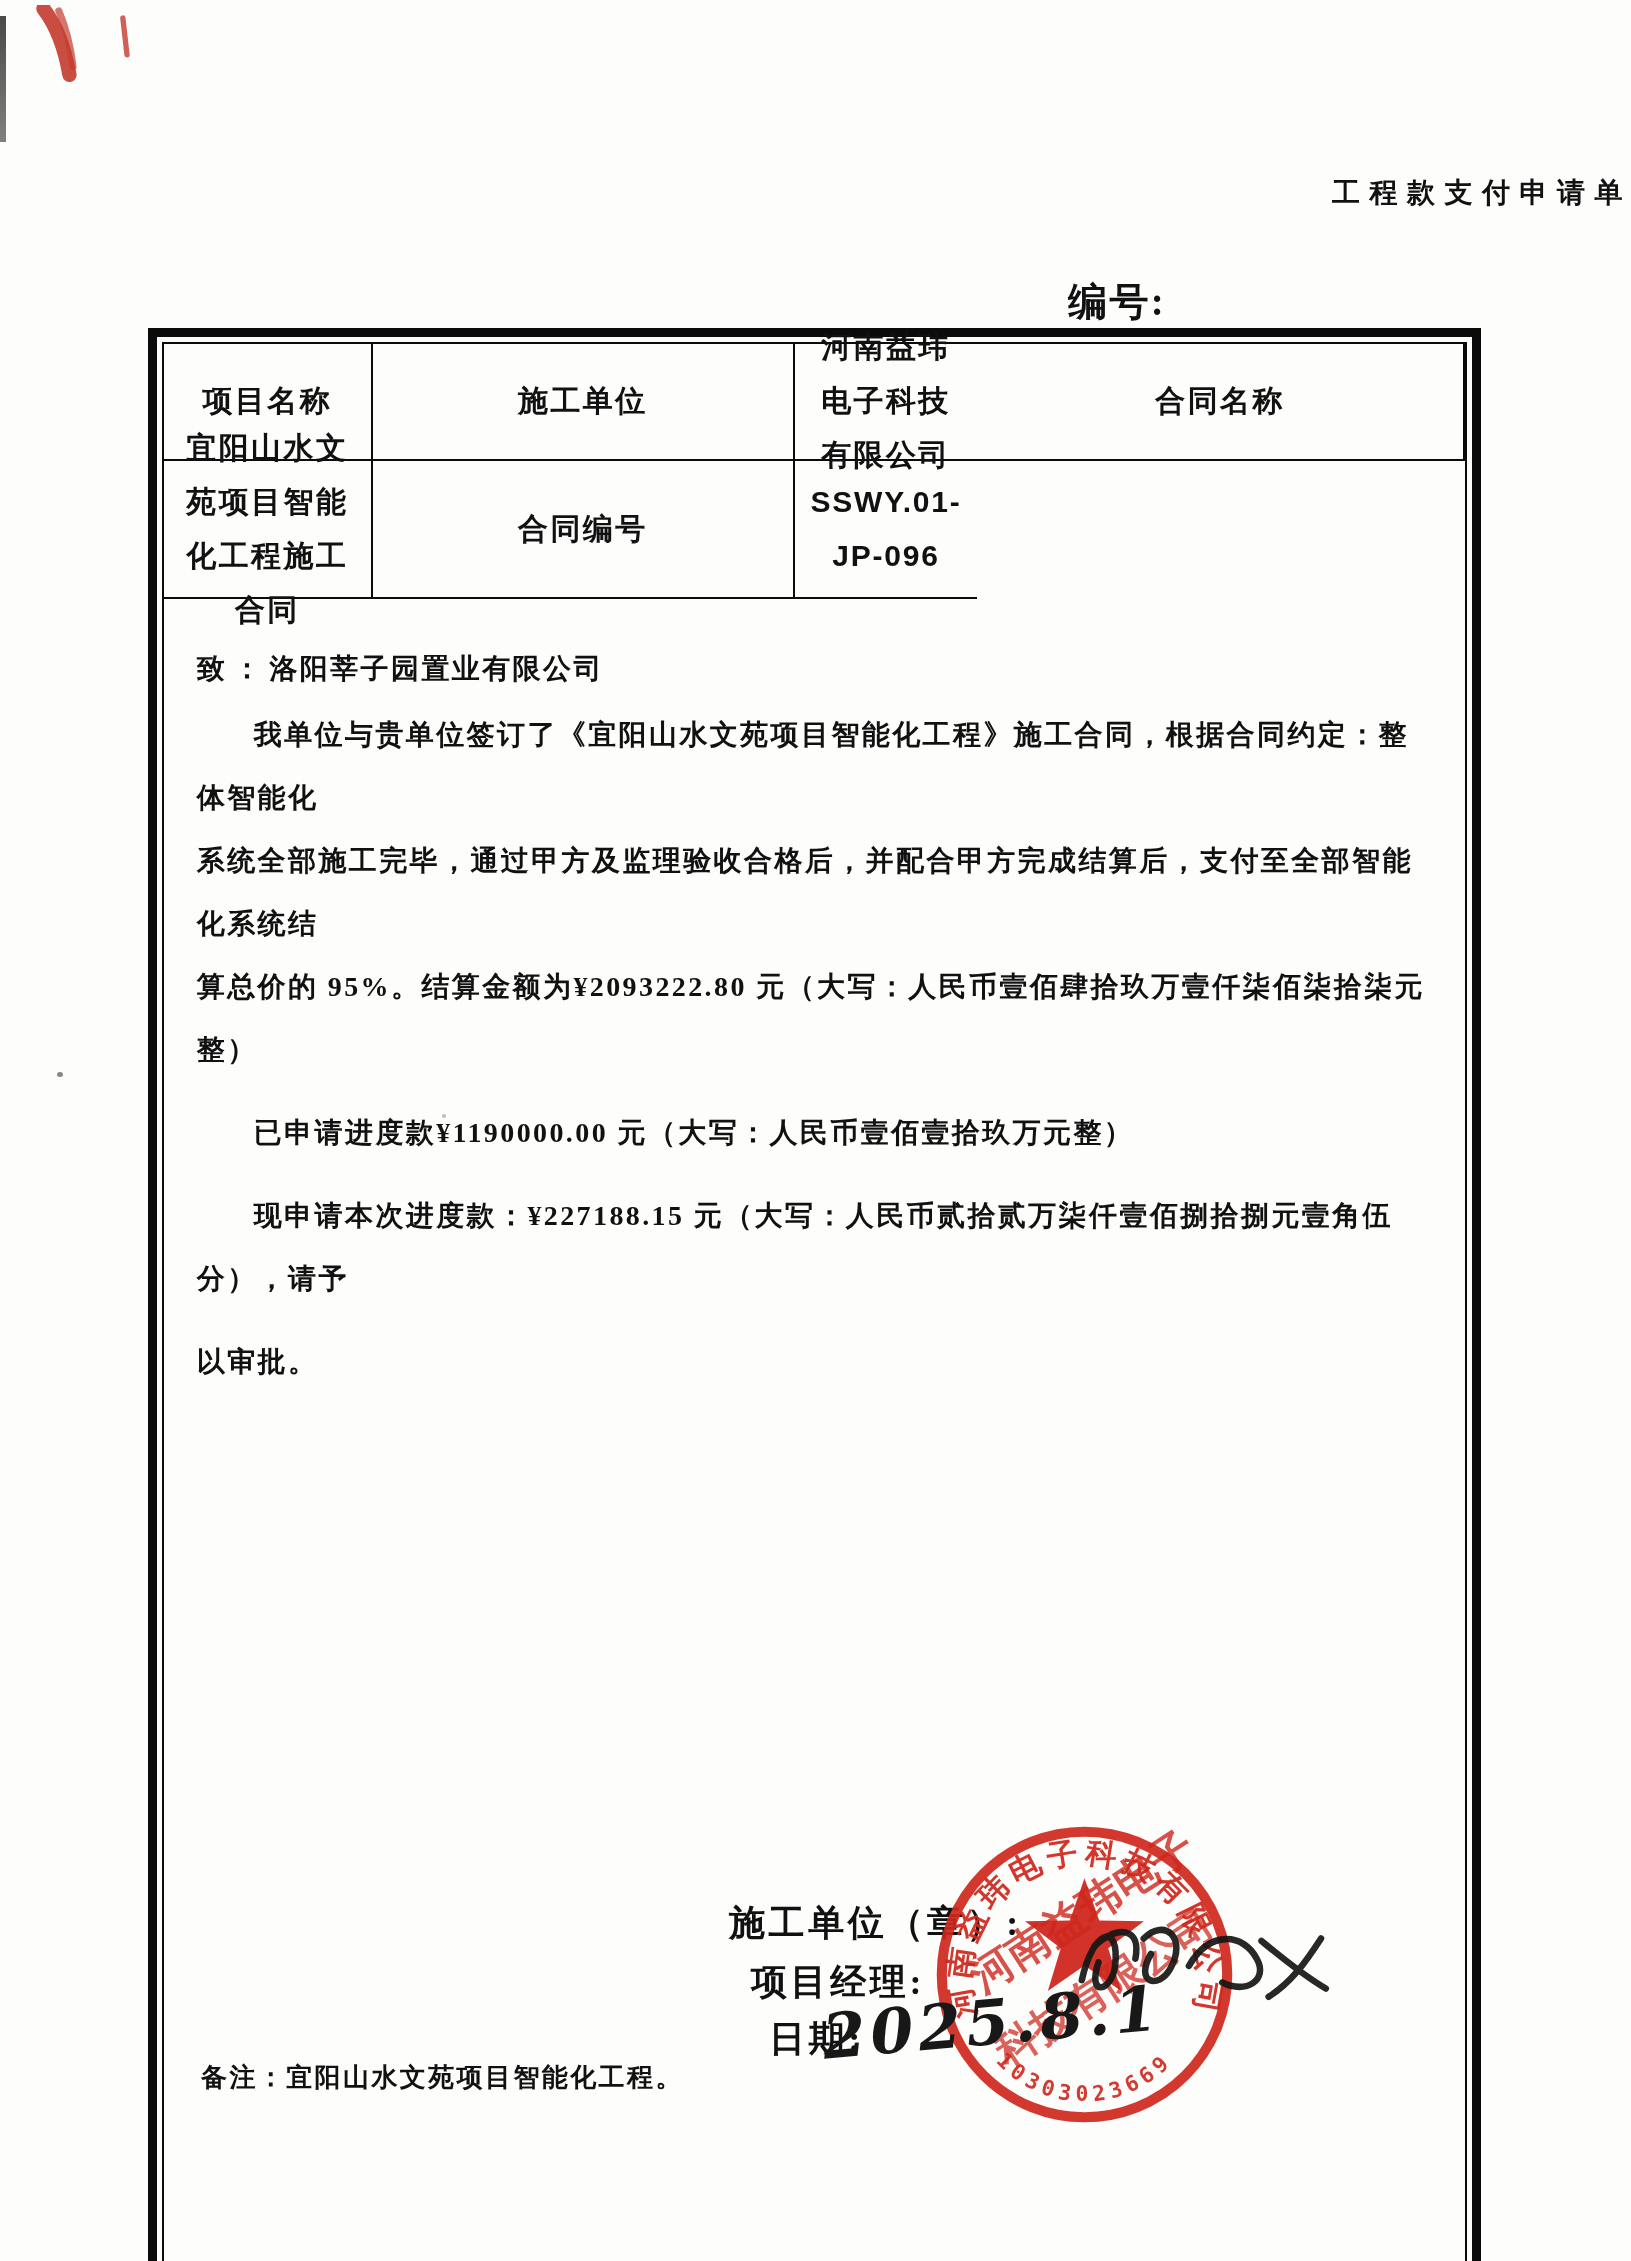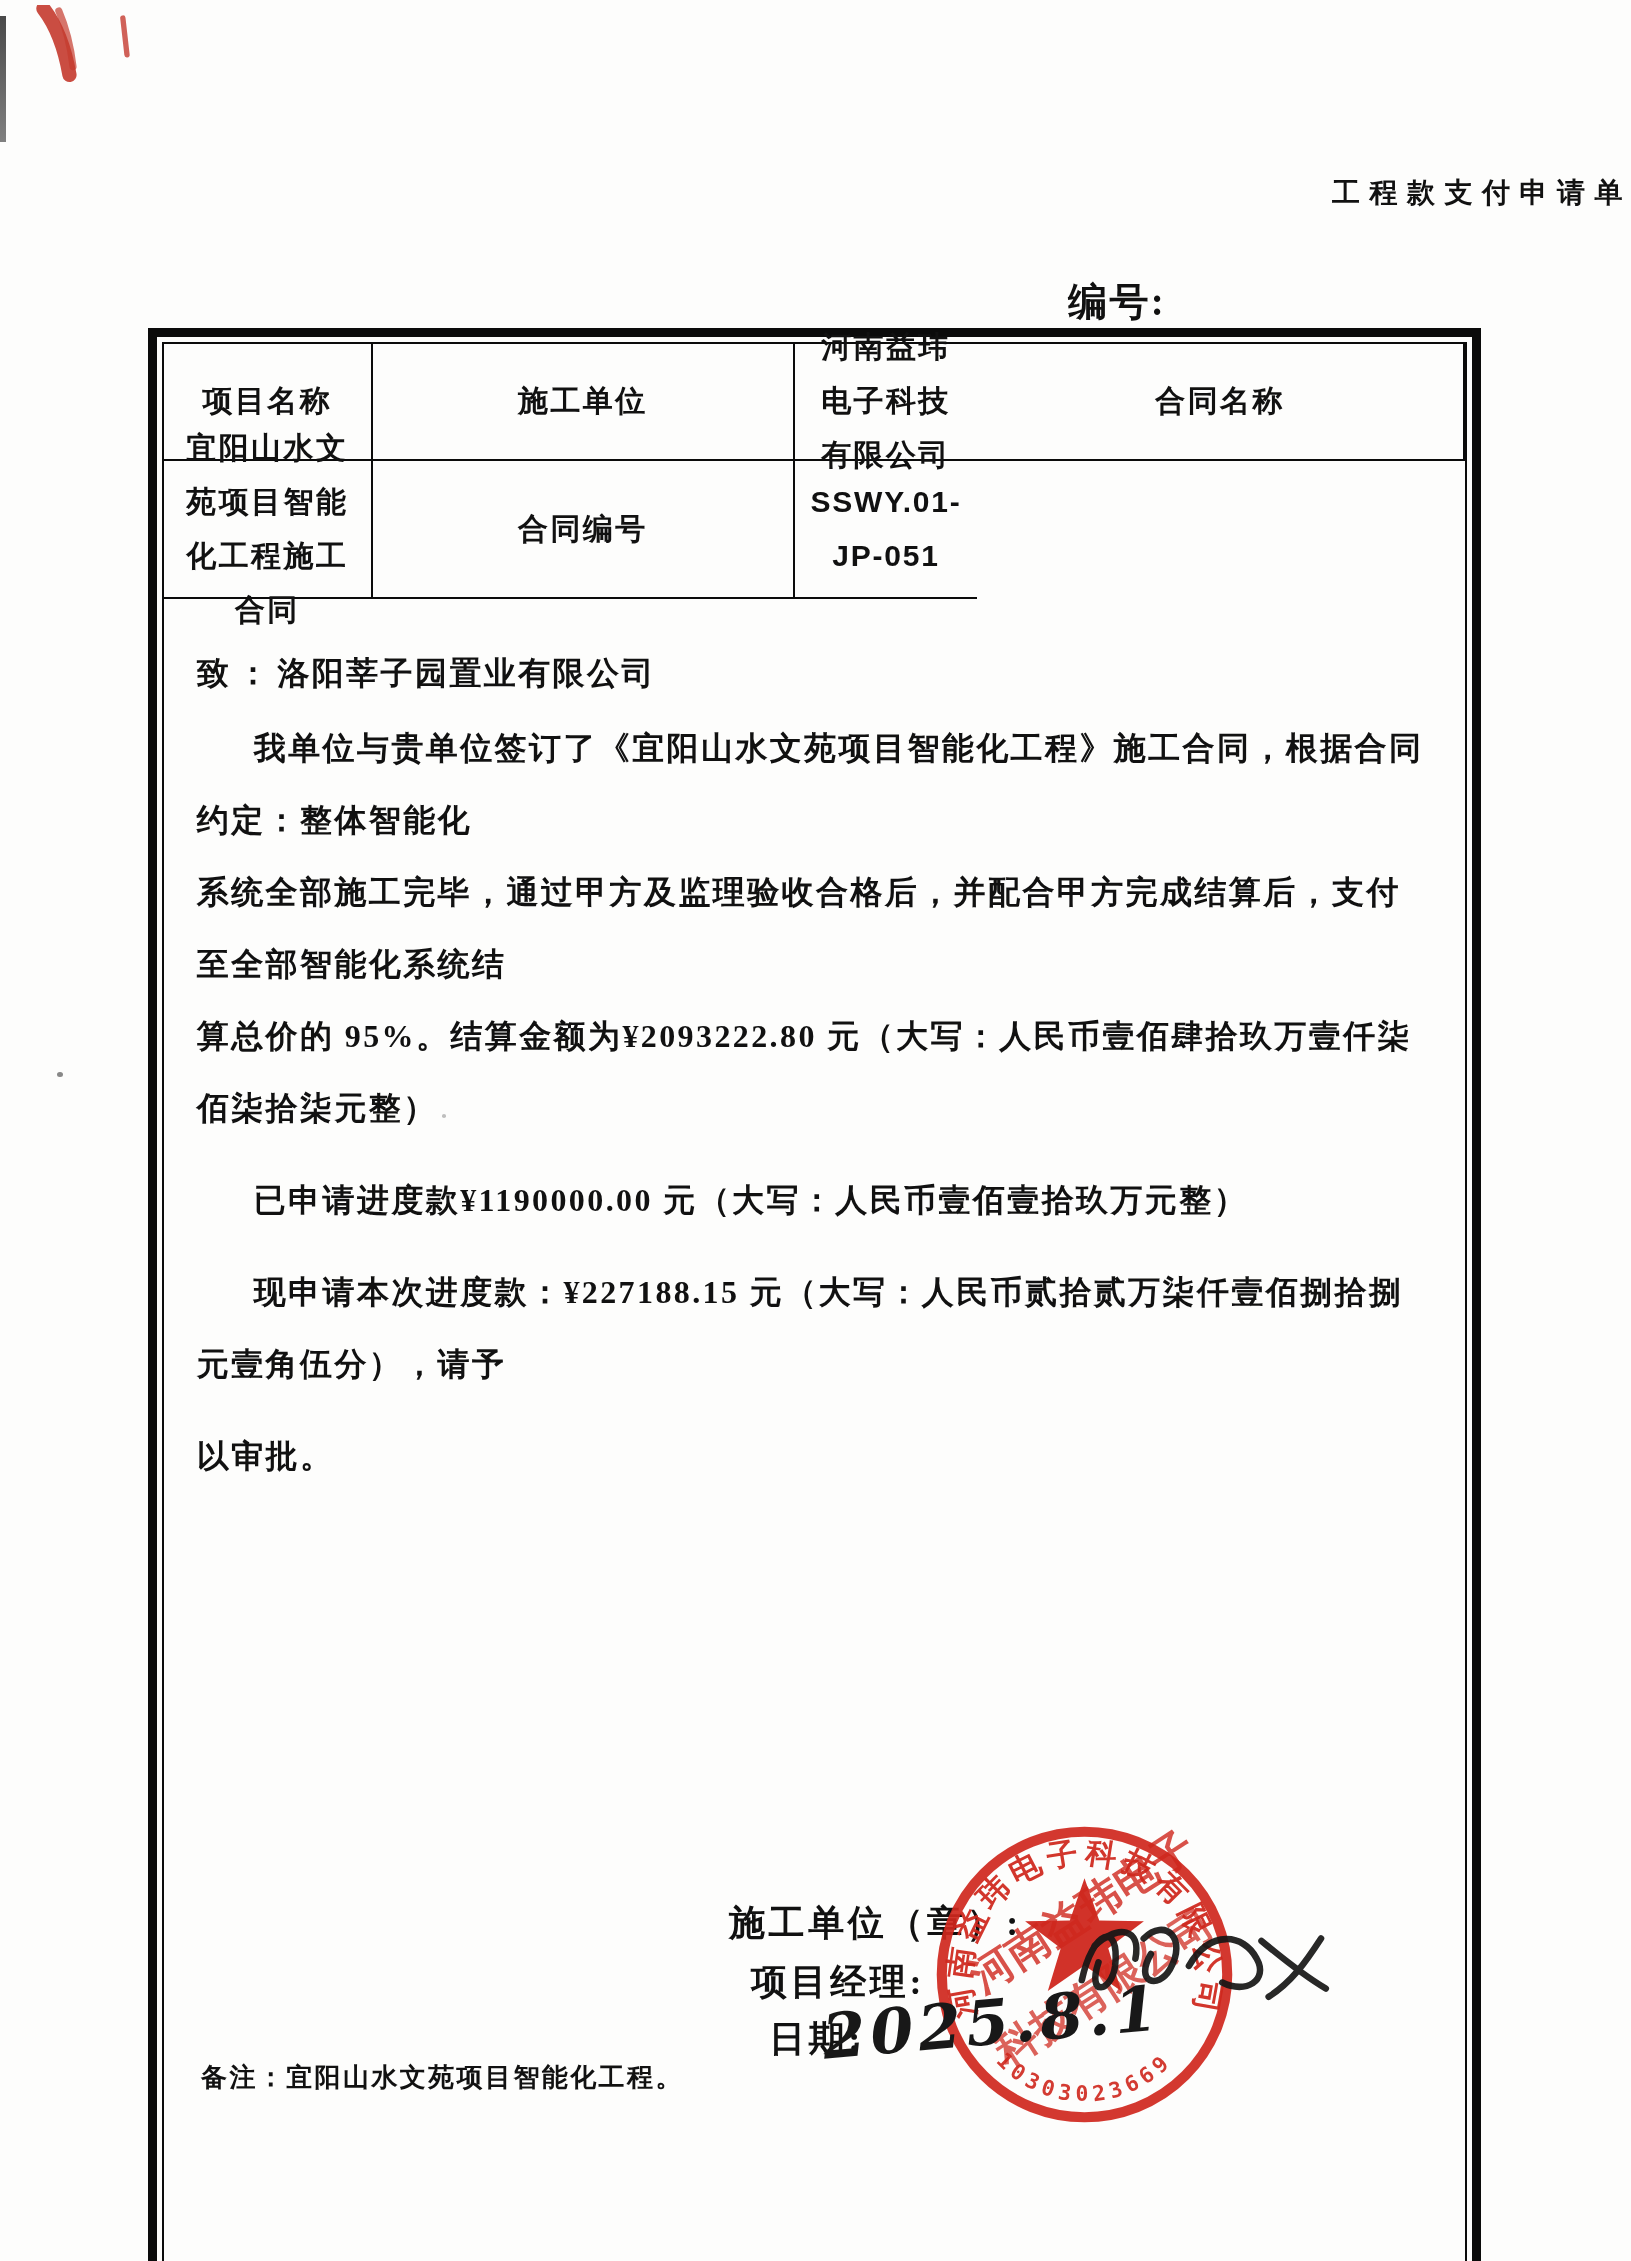--- a/index.html
+++ b/index.html
@@ -71,21 +71,21 @@
   .body-cell {
     grid-column: 1 / 5;
     border: none;
     position: relative;
     padding: 38px 33px 0 33px;
     box-sizing: border-box;
   }
 
   
   .letter {
-    font-size: 32px;
+    font-size: 28px;
     font-weight: bold;
     letter-spacing: 2.4px;
     line-height: 2.25;
     text-align: left;
   }
   .to-line { margin-bottom: 3.6px; }
   .to-line .to-label { letter-spacing: 8.3px; }
   .para-line { }
   .indent { text-indent: 57px; }
   .gap-top { margin-top: 20px; }
@@ -176,21 +176,21 @@
     <div class="doc-table-inner">
 
       <div class="cell">项目名称</div>
       <div class="cell">施工单位</div>
       <div class="cell last-col">河南益玮电子科技有限公司</div>
 
       <div class="cell">合同名称</div>
       <div class="cell">宜阳山水文苑项目智能化工程施工合同</div>
       <div class="cell">合同编号</div>
       <div class="cell last-col">
-        <span class="mono-val">SSWY.01-JP-051</span>
+        <span class="mono-val">SSWY.01-JP-096</span>
       </div>
 
       <div class="body-cell">
         <div class="letter">
           <div class="to-line">
             <span class="to-label">致：</span><span>洛阳莘子园置业有限公司</span>
           </div>
           <div class="para-line indent">我单位与贵单位签订了《宜阳山水文苑项目智能化工程》施工合同，根据合同约定：整体智能化</div>
           <div class="para-line">系统全部施工完毕，通过甲方及监理验收合格后，并配合甲方完成结算后，支付至全部智能化系统结</div>
           <div class="para-line">算总价的 95%。结算金额为¥2093222.80 元（大写：人民币壹佰肆拾玖万壹仟柒佰柒拾柒元整）</div>

